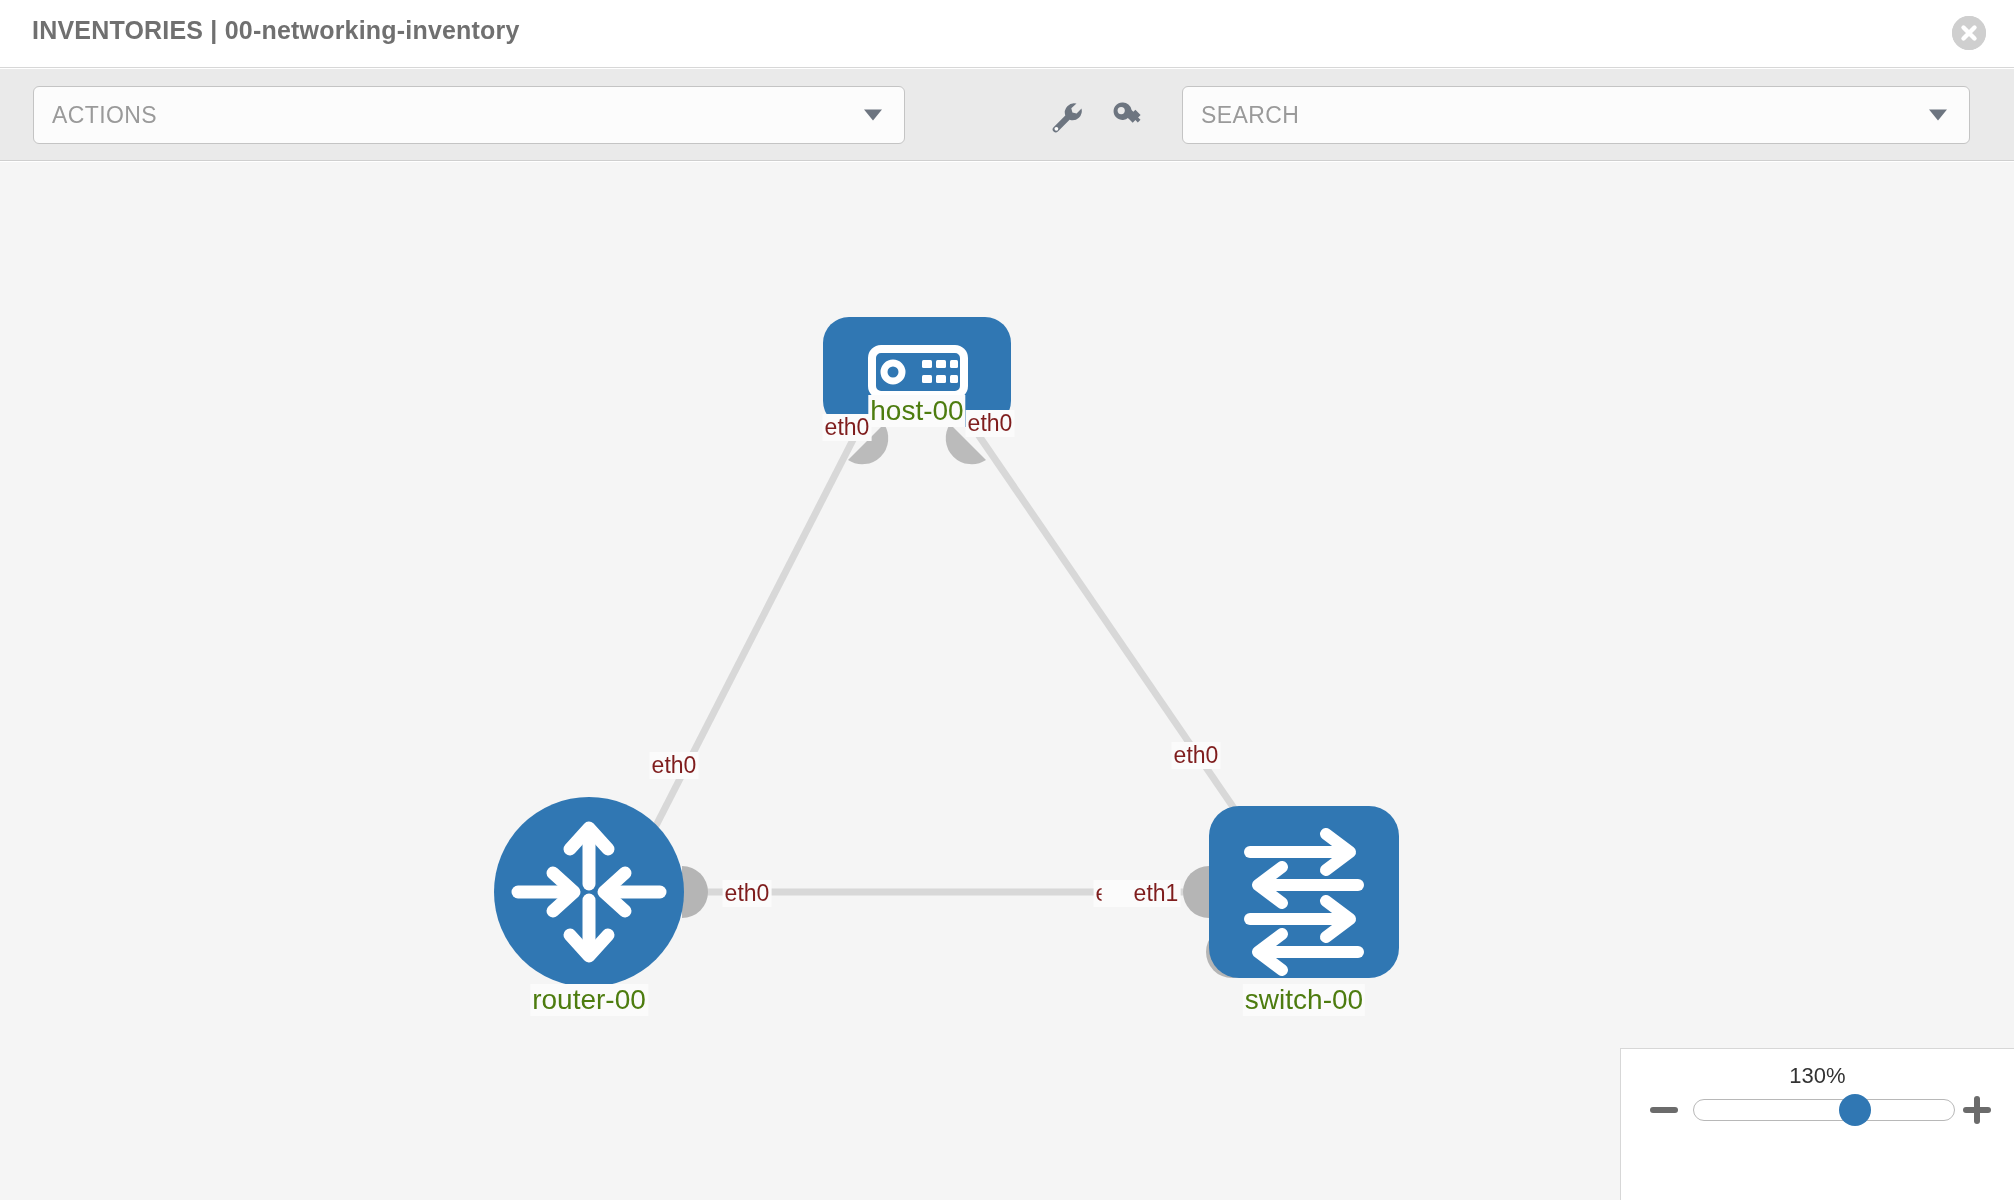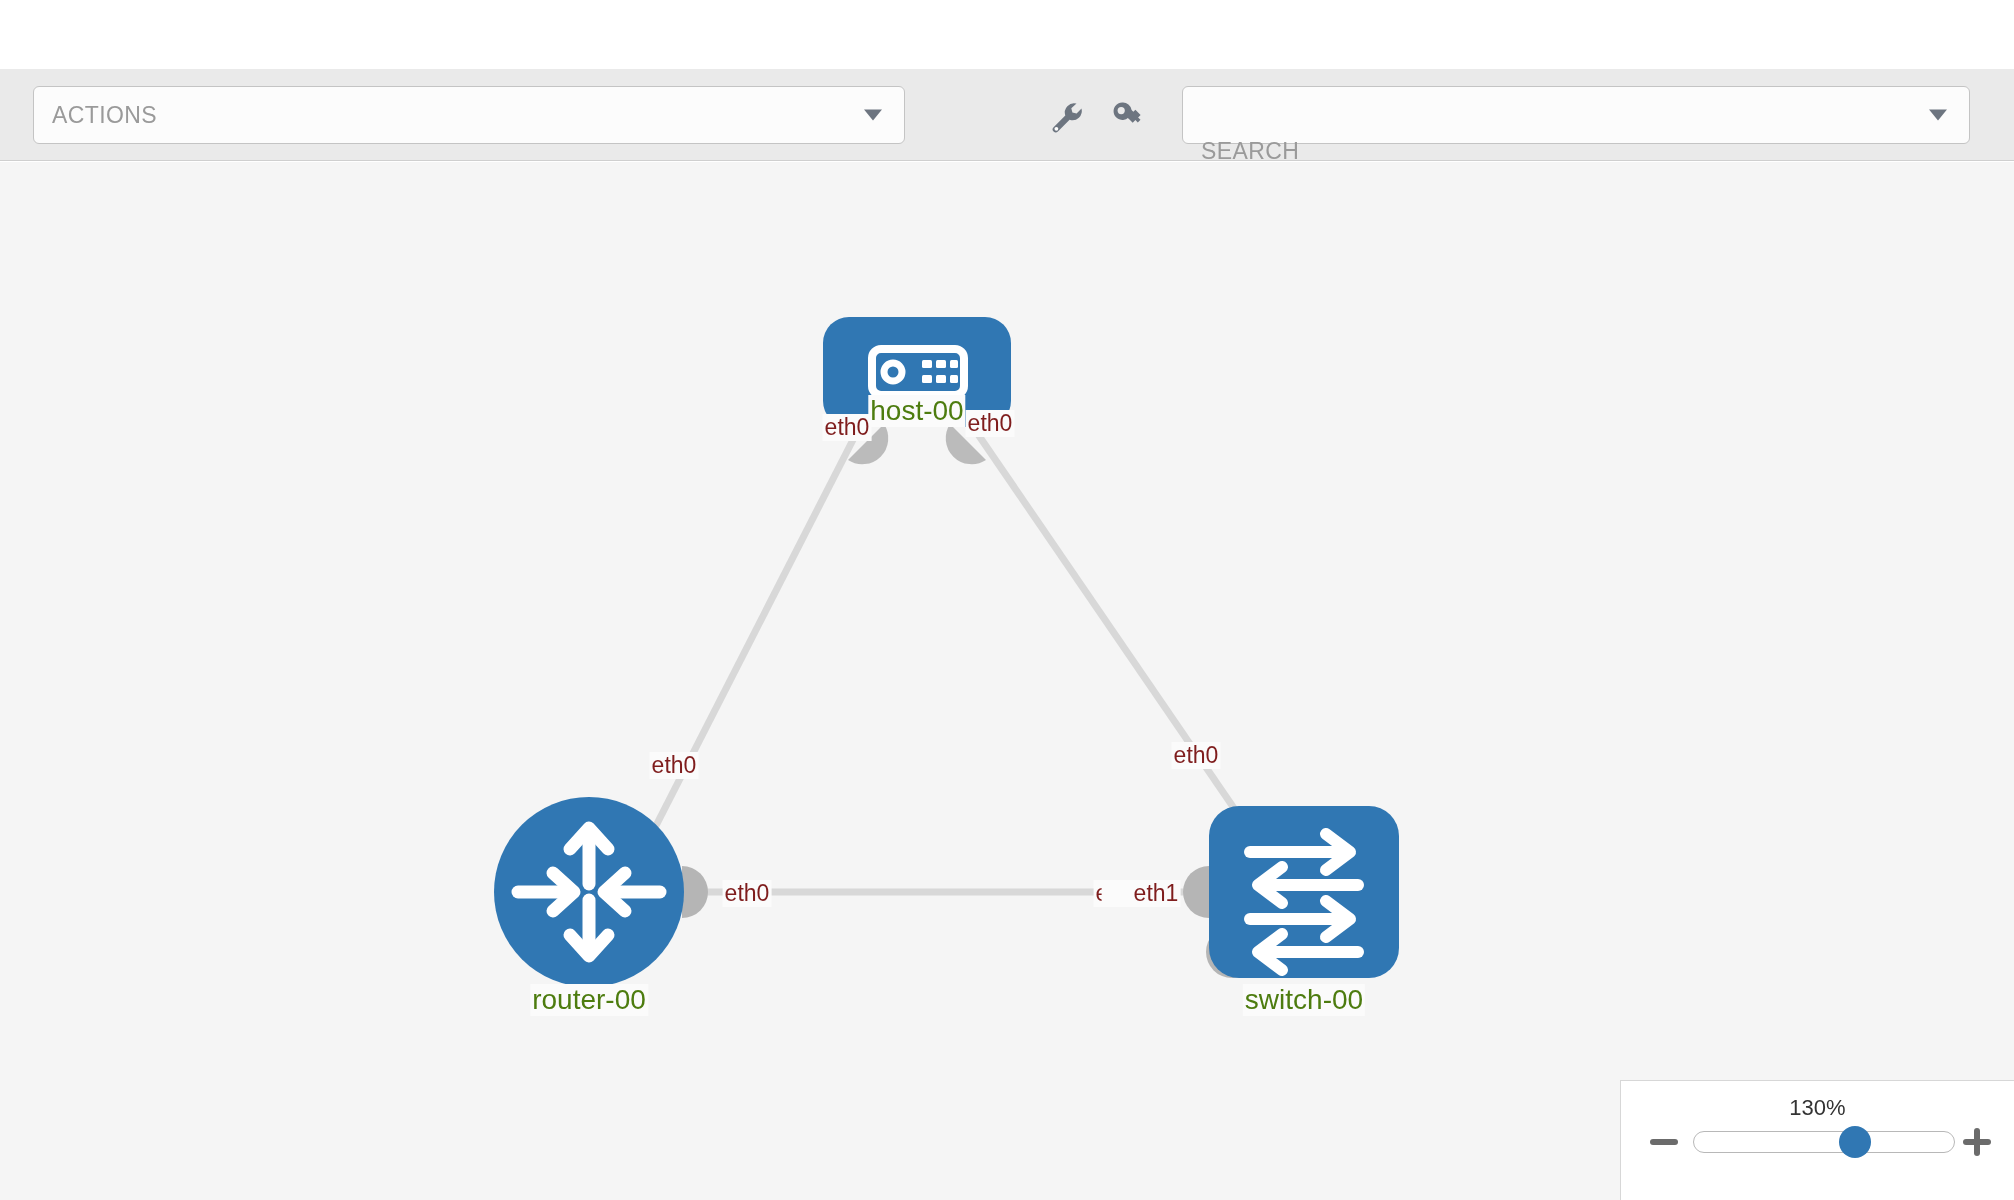--- a/index.html
+++ b/index.html
@@ -108,21 +108,20 @@
     border-radius: 6px;
     cursor: text;
   }
   .search-box .label {
     position: absolute;
     left: 18px;
     top: 15px;
     font-size: 23px;
     color: #9a9a9a;
     letter-spacing: 0.4px;
-    margin-top: 36px;
   }
 
   
   .canvas {
     position: absolute;
     top: 162px; left: 0;
     width: 2014px;
     height: 1038px;
     background: #f5f5f5;
     overflow: hidden;
@@ -153,21 +152,21 @@
     padding: 0 2px;
     transform: translateX(-50%);
   }
 
   
   .zoom-panel {
     position: absolute;
     right: 0;
     bottom: 0;
     width: 394px;
-    height: 120px;
+    height: 152px;
     background: #ffffff;
     border-top: 1px solid #d7d7d7;
     border-left: 1px solid #d7d7d7;
   }
   .zoom-level {
     position: absolute;
     top: 14px;
     left: 0; right: 0;
     text-align: center;
     font-size: 22px;
@@ -223,20 +222,30 @@
     border-radius: 50%;
     background: #3077b3;
     cursor: grab;
   }
 </style>
 </head>
 <body>
 
 <div id="app">
 
+  <div class="header">
+    <div class="header-title">INVENTORIES | 00-networking-inventory</div>
+
+    <div class="close-btn">
+      <svg width="34" height="34" viewBox="0 0 34 34" aria-hidden="true">
+        <circle cx="17" cy="17" r="17" fill="#cfcfcf"></circle>
+        <path d="M11.5 11.5 L22.5 22.5 M22.5 11.5 L11.5 22.5" stroke="#ffffff" stroke-width="4.4" stroke-linecap="round"></path>
+      </svg>
+    </div>
+  </div>
 
   <div class="toolbar">
 
     <div class="actions-select">
       <span class="label">ACTIONS</span>
       <span class="caret"></span>
     </div>
 
     <div class="tool-icon wrench">
       <svg width="38" height="38" viewBox="0 0 38 38" aria-hidden="true">

